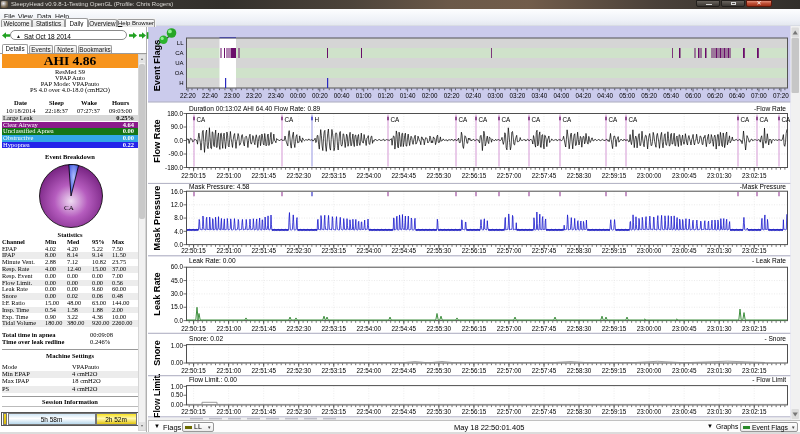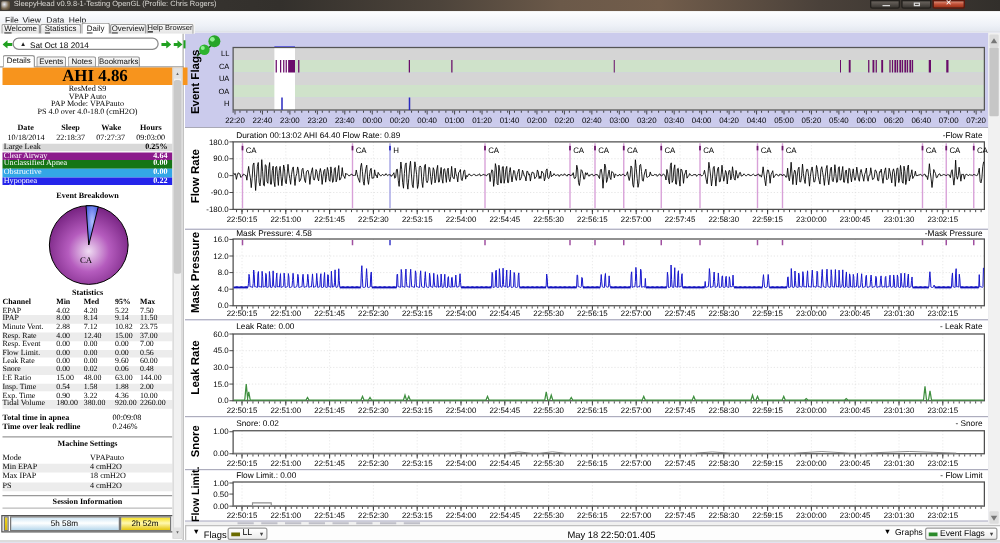--- a/index.html
+++ b/index.html
@@ -1426,21 +1426,21 @@
     <rect x="7.8" y="0.2" width="1.6" height="6.6" fill="#21a121"></rect>
   </svg>
 
 <div class="tab" style="left:2px;top:44px;width:26px;height:9.5px;line-height:8.5px;background:#fff;z-index:2;font-size:6.3px;">Details</div>
 <div class="tab" style="left:29px;top:45px;width:24px;height:8.5px;line-height:8px;font-size:6.3px;">Events</div>
 <div class="tab" style="left:54px;top:45px;width:23px;height:8.5px;line-height:8px;font-size:6.3px;">Notes</div>
 <div class="tab" style="left:78px;top:45px;width:34px;height:8.5px;line-height:8px;font-size:6.3px;">Bookmarks</div>
 <div class="abs" style="left:0px;top:53.2px;width:147px;height:1px;background:#9b9b9b;"></div>
 
 <div class="abs" style="left:0;top:0;width:148px;height:434px;font-family:'Liberation Serif',serif;font-size:6.5px;line-height:6.6px;">
- <div class="abs" style="left:2px;top:54.2px;width:148px;height:13.8px;background:#f7941d;text-align:center;font-weight:bold;font-size:13.5px;line-height:13.5px;color:#000;">AHI 4.86</div>
+ <div class="abs" style="left:2px;top:54.2px;width:136px;height:13.8px;background:#f7941d;text-align:center;font-weight:bold;font-size:13.5px;line-height:13.5px;color:#000;">AHI 4.86</div>
  <div class="abs" style="left:2px;top:68.5px;width:136px;text-align:center;">ResMed S9</div>
  <div class="abs" style="left:2px;top:74.5px;width:136px;text-align:center;">VPAP Auto</div>
  <div class="abs" style="left:2px;top:80.5px;width:136px;text-align:center;">PAP Mode: VPAPauto</div>
  <div class="abs" style="left:2px;top:86.5px;width:136px;text-align:center;">PS 4.0 over 4.0-18.0 (cmH2O)</div>
  <div class="abs" style="left:2px;top:100px;width:136px;font-weight:bold;">
    <span class="abs" style="left:12px;">Date</span>
       <span class="abs" style="left:47px;">Sleep</span>
       <span class="abs" style="left:79px;">Wake</span>
       <span class="abs" style="left:110px;">Hours</span>
  </div>

